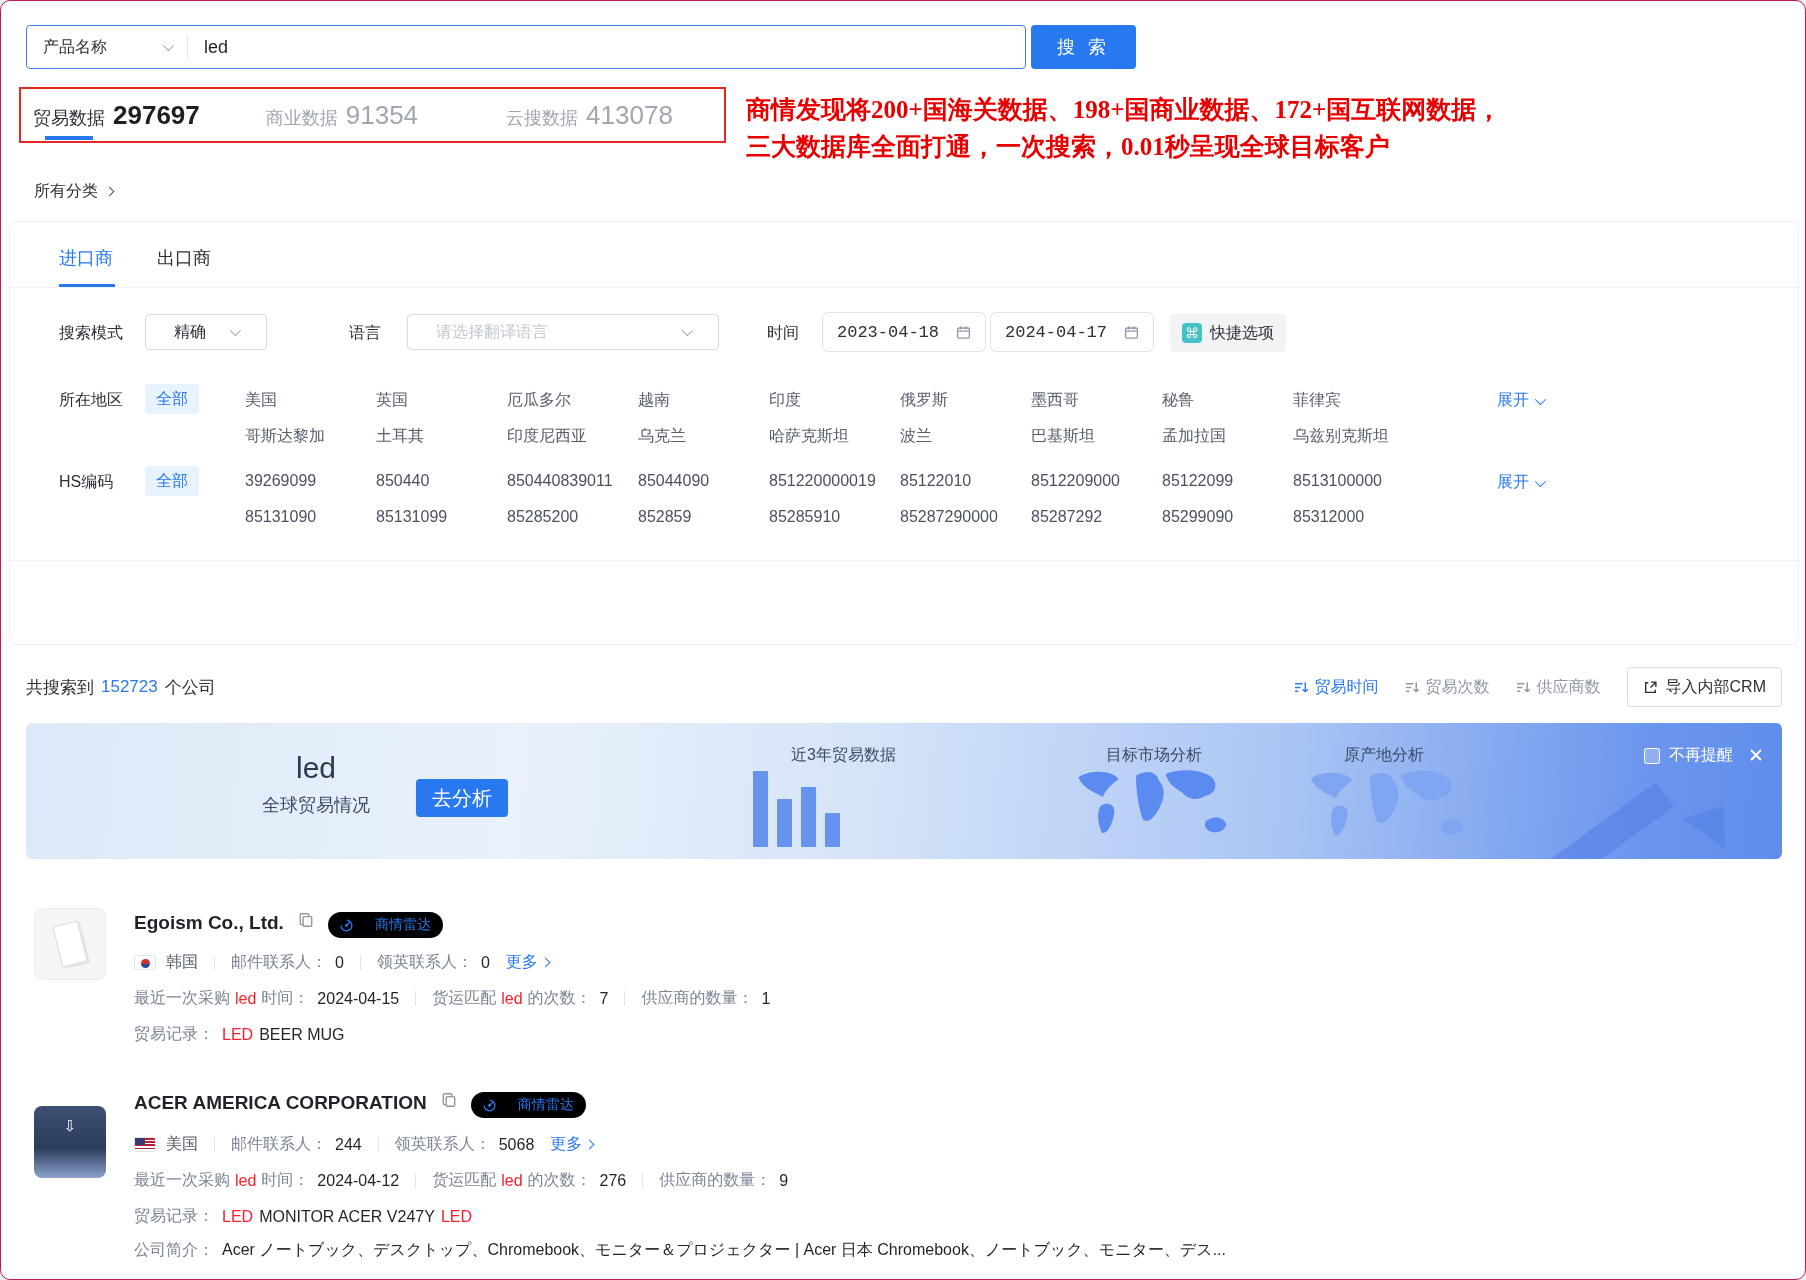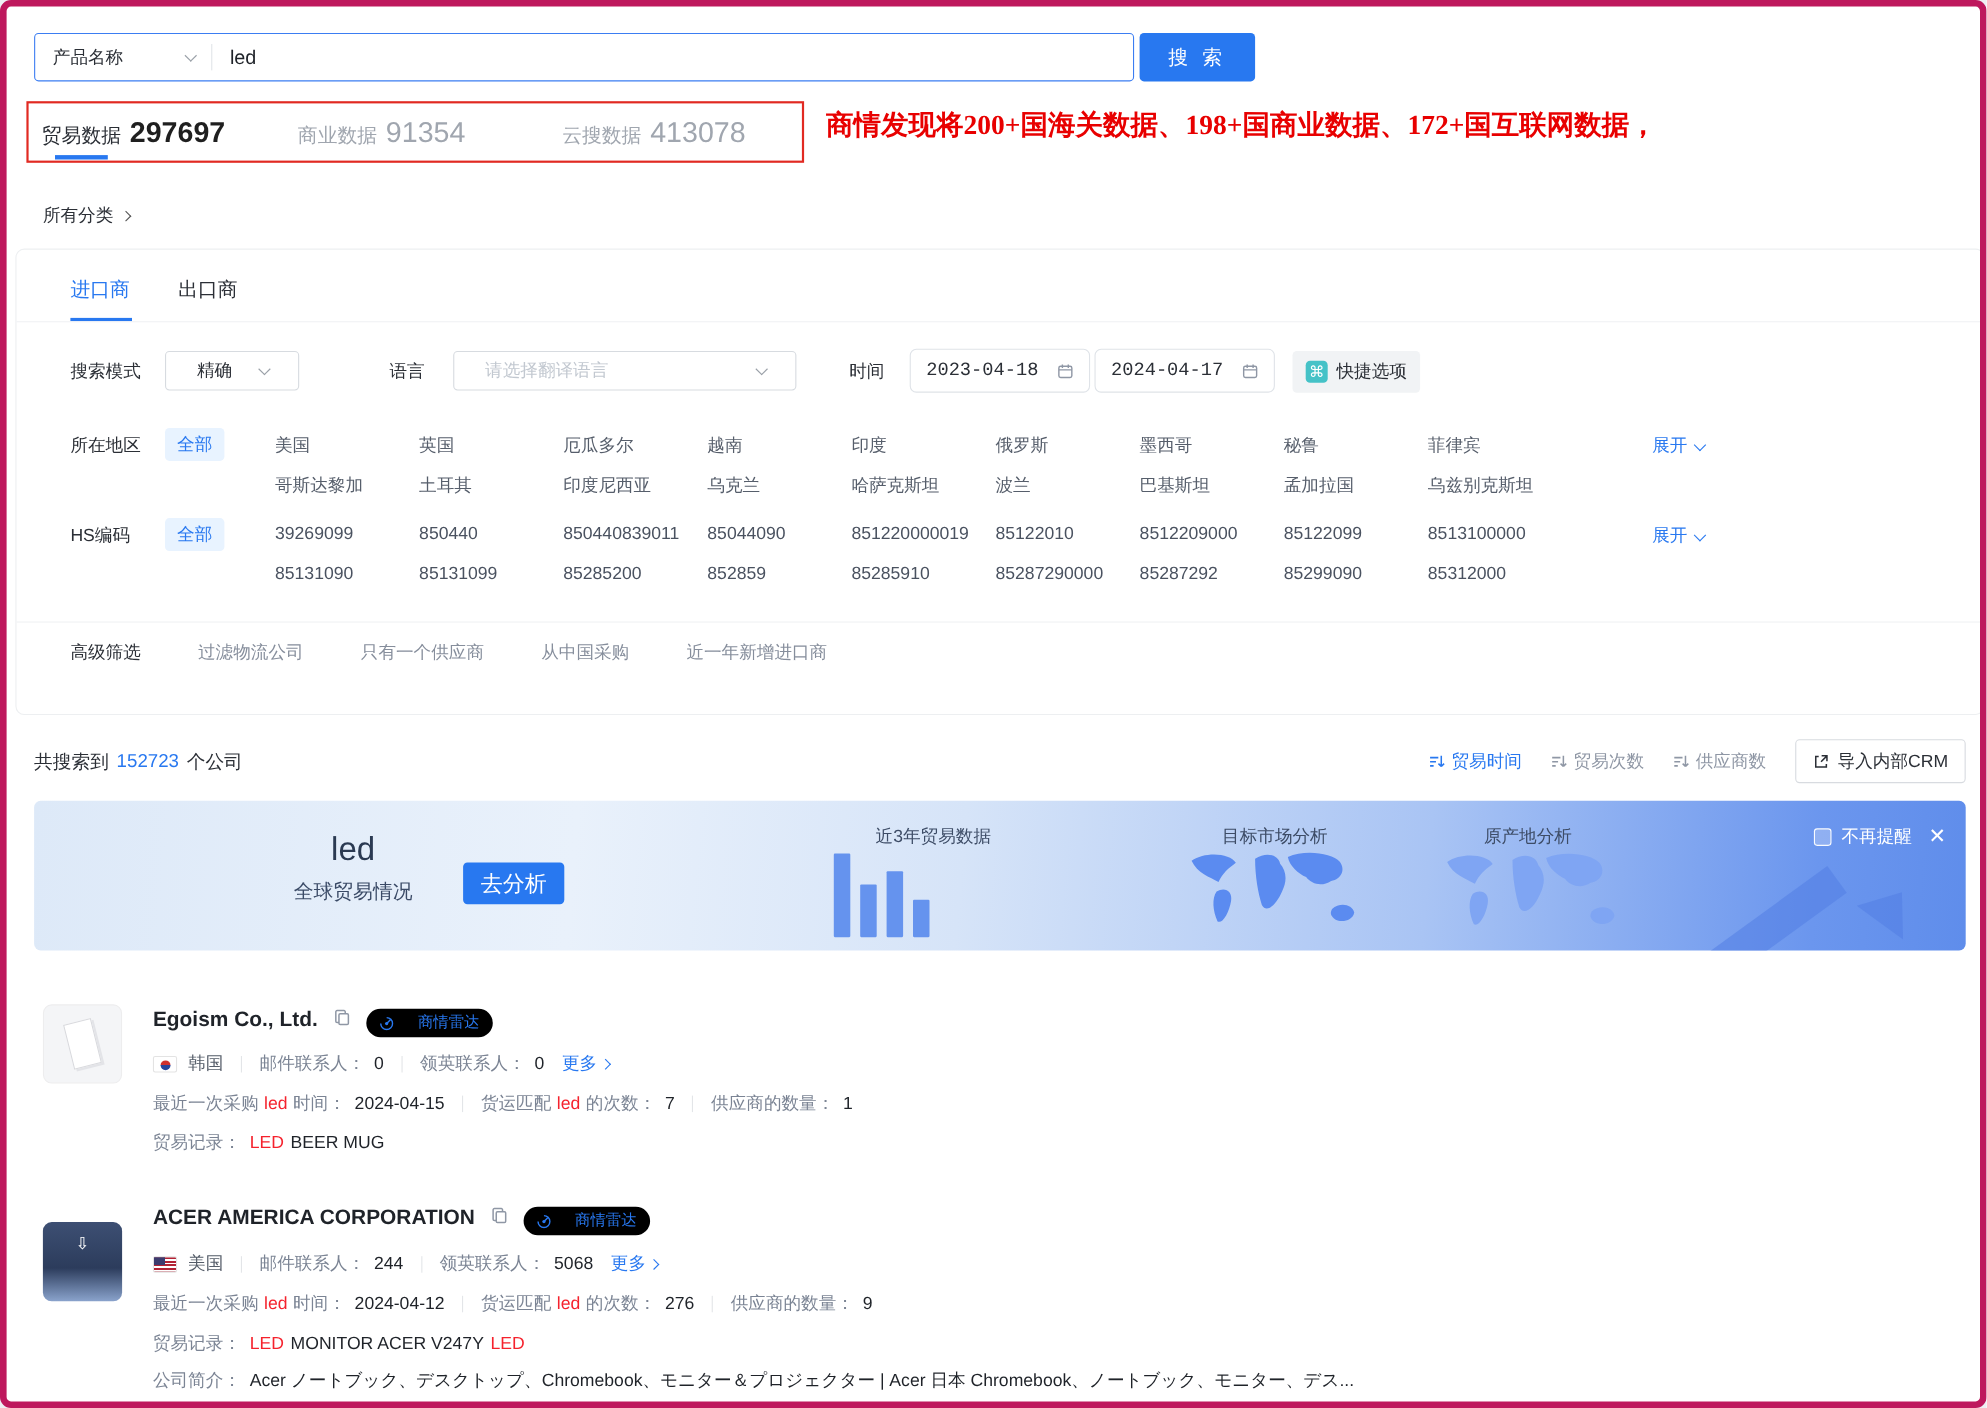--- a/index.html
+++ b/index.html
@@ -1,18 +1,18 @@
 <!DOCTYPE html>
 <html><head>
 <meta charset="utf-8">
 <style>
   * { margin:0; padding:0; box-sizing:border-box; }
   body { background:#eef0f3; font-family:"Liberation Sans","DejaVu Sans",sans-serif; }
   .page { position:relative; width:1806px; height:1280px; background:#fff;
-          border:6px solid #be185d; border-radius:10px; overflow:hidden; }
+          border:1px solid #be185d; border-radius:10px; overflow:hidden; }
 
   
   .searchbar { position:absolute; left:25px; top:24px; width:1000px; height:44px;
                border:1px solid #3b7df2; border-radius:4px; display:flex; align-items:center; background:#fff; }
   .search-cat { display:flex; align-items:center; width:160px; padding:0 16px; cursor:pointer; }
   .search-cat span { font-size:16px; color:#2b2f36; }
   .chev { width:8px; height:8px; border-right:1.6px solid #9aa0a8; border-bottom:1.6px solid #9aa0a8;
           transform:rotate(45deg) translateY(-2px); display:inline-block; }
   .search-cat .chev { margin-left:auto; }
   .search-div { width:1px; height:24px; background:#e2e5e9; }
@@ -180,20 +180,21 @@
       <span class="svalue">91354</span>
     </div>
     <div class="stat inactive stat3">
       <span class="slabel">云搜数据</span>
       <span class="svalue">413078</span>
     </div>
     <div class="stats-underline"></div>
   </div>
   <div class="annotation">
     <div>商情发现将200+国海关数据、198+国商业数据、172+国互联网数据，</div>
+    <div>三大数据库全面打通，一次搜索，0.01秒呈现全球目标客户</div>
   </div>
 
   <div class="breadcrumb">
     <span>所有分类</span>
     <span class="chev-right"></span>
   </div>
 
   <div class="panel">
     <div class="panel-tabs">
       <span class="ptab active">进口商</span>
@@ -286,27 +287,20 @@
         <span>85299090</span>
         <span>85312000</span>
       </div>
       <span class="expand">
         <span>展开</span>
         <span class="chev-blue"></span>
       </span>
     </div>
 
     <div class="panel-divider2"></div>
-    <div class="advanced">
-      <span class="first">高级筛选</span>
-      <span>过滤物流公司</span>
-      <span>只有一个供应商</span>
-      <span>从中国采购</span>
-      <span>近一年新增进口商</span>
-    </div>
   </div>
 
   <div class="results-row">
     <div class="results-left">
       <span>共搜索到</span>
       <span class="results-count">152723</span>
       <span>个公司</span>
     </div>
     <div class="results-right">
       <span class="sort active">

